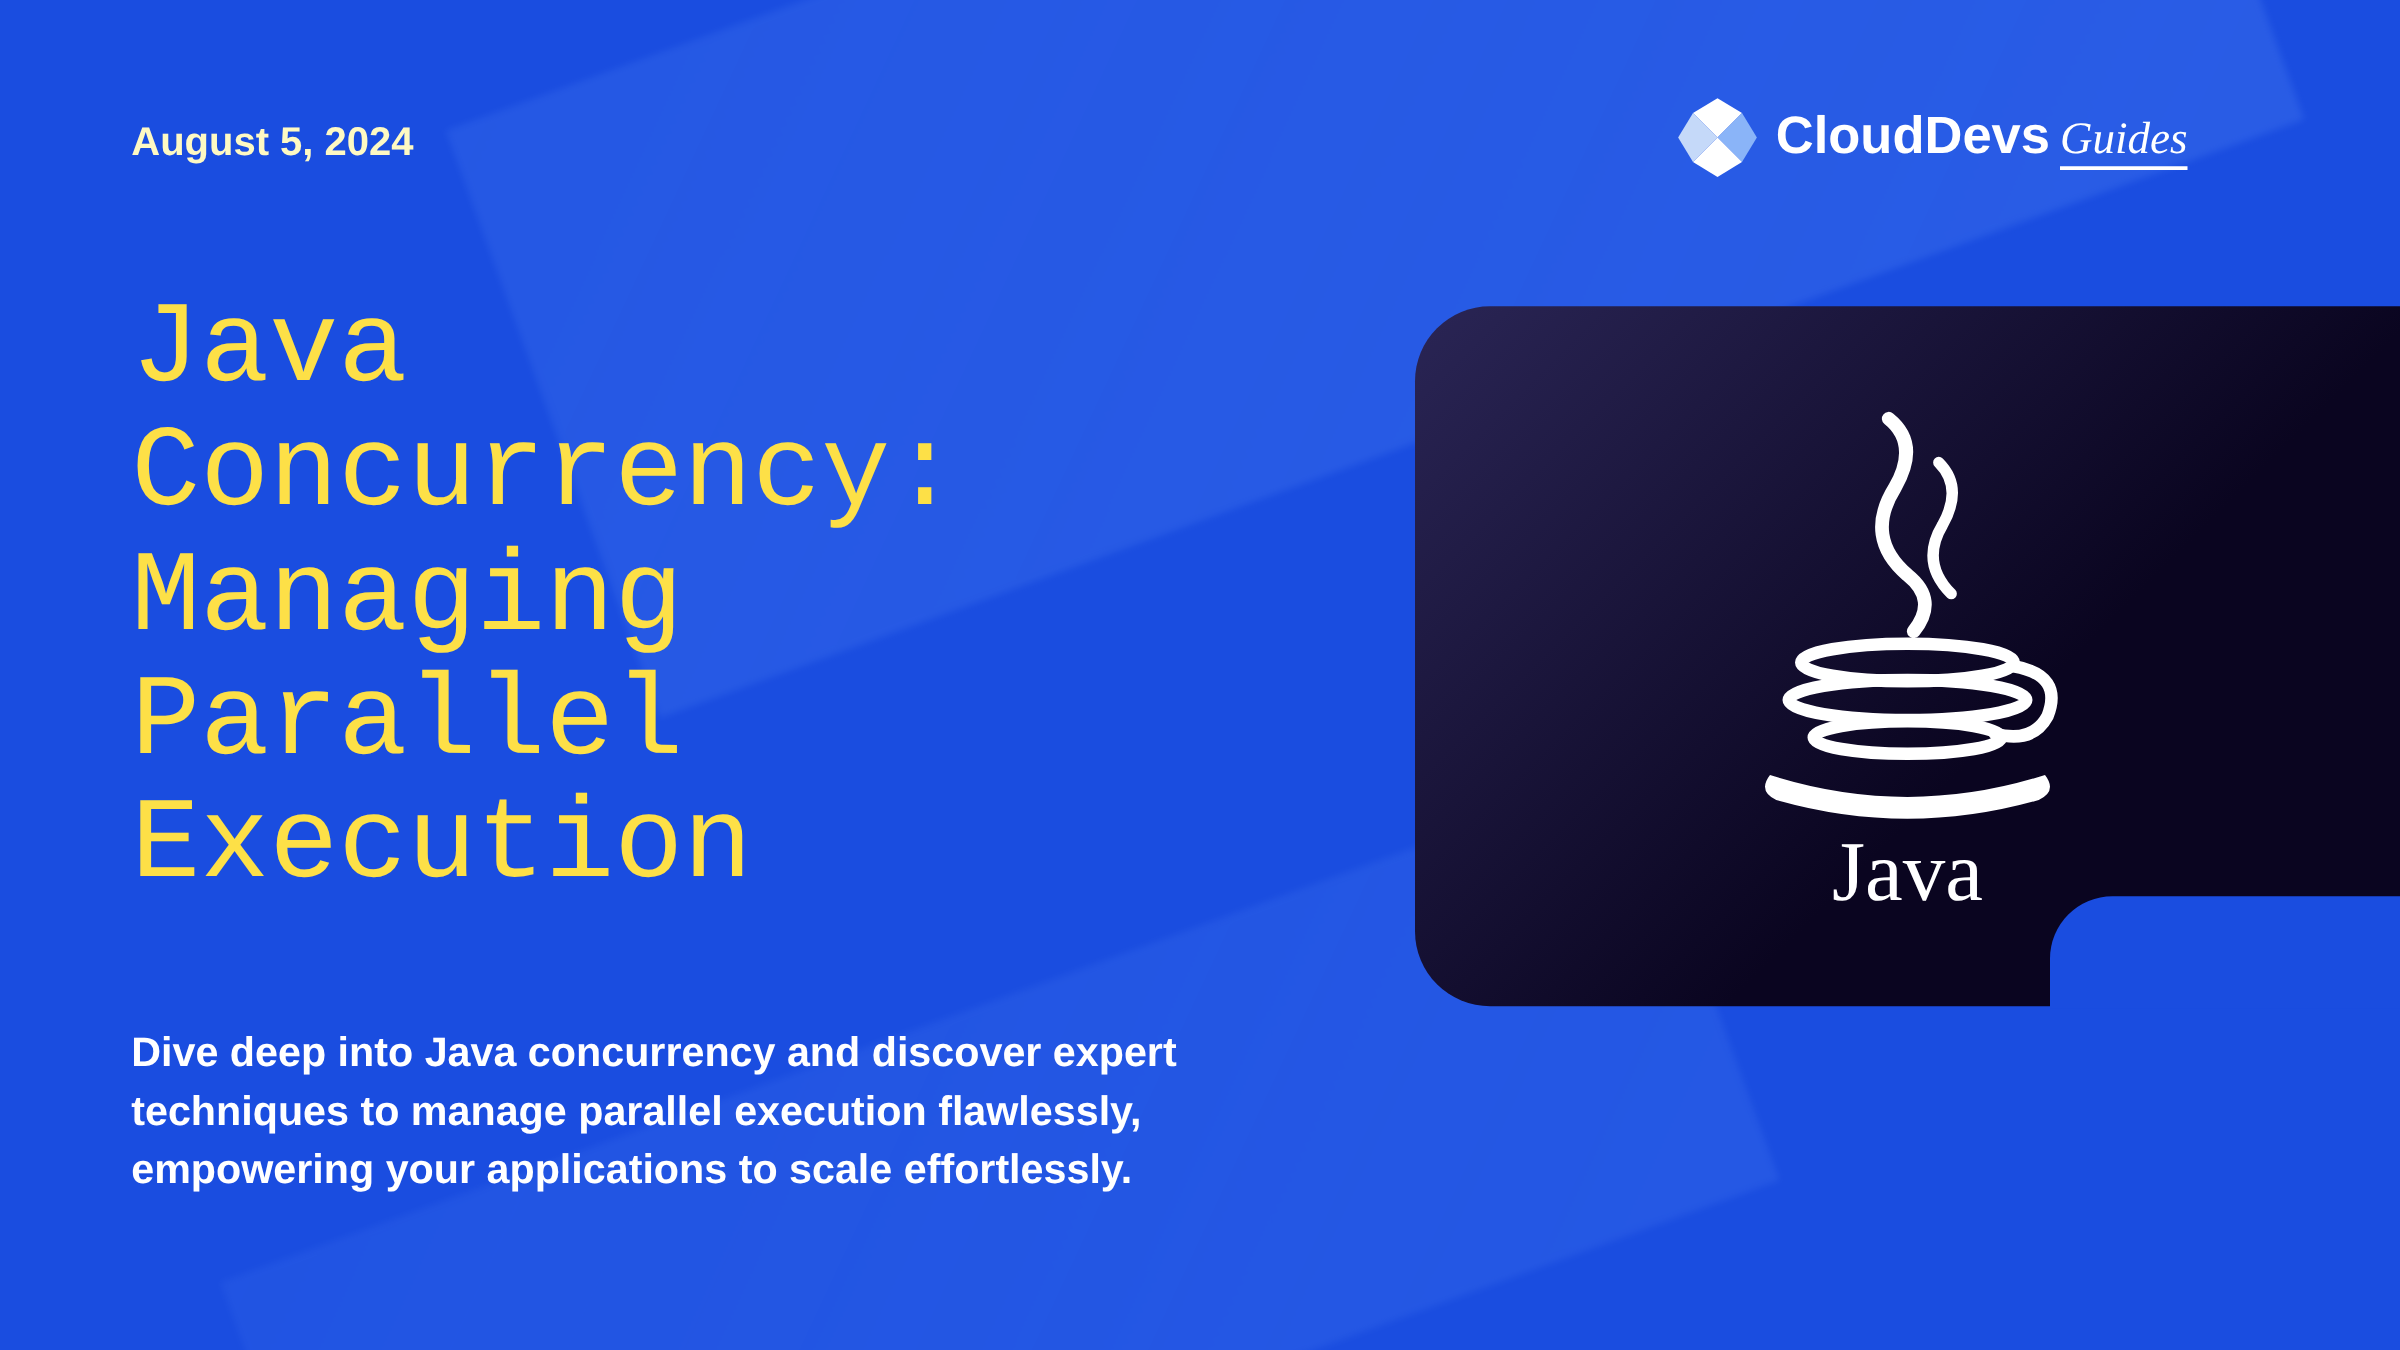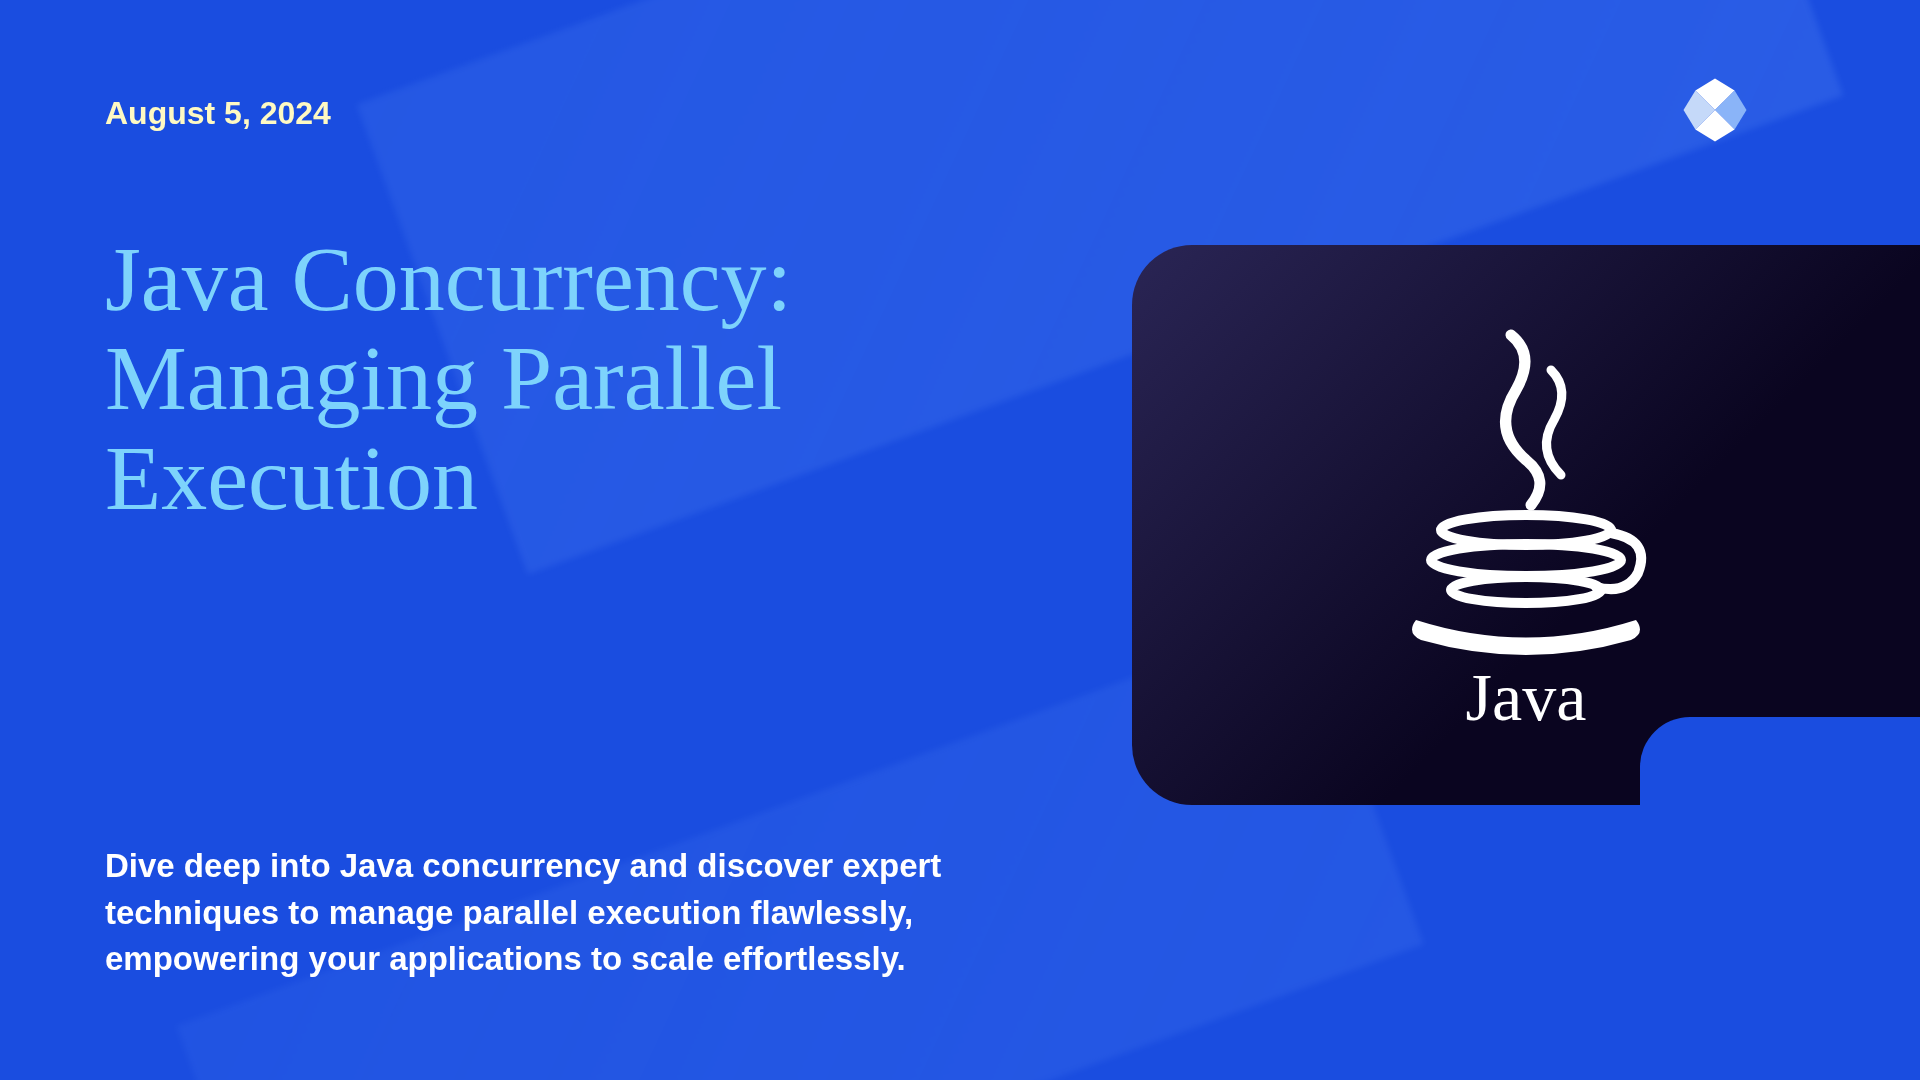--- a/index.html
+++ b/index.html
@@ -74,31 +74,31 @@
       font-size: 36px;
       font-family: Georgia, 'Times New Roman', serif;
       font-style: italic;
       border-bottom: 3px solid #ffffff;
       padding-bottom: 2px;
     }
     .title {
       position: absolute;
       top: 230px;
       left: 105px;
-      color: #7dd3fc;
+      color: #fde047;
       font-size: 92px;
-      font-family: Liberation Serif, serif;
+      font-family: Liberation Mono, monospace;
       font-weight: normal;
       line-height: 1.08;
       z-index: 10;
       max-width: 900px;
     }
     .description {
       position: absolute;
-      bottom: 98px;
+      bottom: 122px;
       left: 105px;
       color: #ffffff;
       font-size: 33px;
       font-weight: bold;
       line-height: 1.4;
       max-width: 890px;
       z-index: 10;
       margin-top: 44px;
     }
     .java-card {
@@ -136,20 +136,24 @@
 
 <div class="date">August 5, 2024</div>
 
 <div class="logo-container">
   <svg class="logo-icon" viewBox="0 0 100 100">
     <path d="M 50 5 L 78 22 L 50 50 L 22 22 Z" fill="#ffffff"></path>
     <path d="M 50 50 L 78 22 L 95 50 L 78 78 Z" fill="#8ab4f8"></path>
     <path d="M 50 50 L 78 78 L 50 95 L 22 78 Z" fill="#ffffff"></path>
     <path d="M 50 50 L 22 78 L 5 50 L 22 22 Z" fill="#c5d9f9"></path>
   </svg>
+  <div class="logo-text">
+    <span class="logo-brand">CloudDevs</span>
+    <span class="logo-suffix">Guides</span>
+  </div>
 </div>
 
 <h1 class="title">Java Concurrency: Managing Parallel Execution</h1>
 
 <p class="description">Dive deep into Java concurrency and discover expert techniques to manage parallel execution flawlessly, empowering your applications to scale effortlessly.</p>
 
 <div class="java-card">
   <svg class="java-logo-svg" viewBox="0 0 320 420">
 
     <path d="M 145 20 Q 170 40 150 75 Q 125 115 160 145 Q 185 165 165 190" stroke="#ffffff" stroke-width="11" fill="none" stroke-linecap="round"></path>

